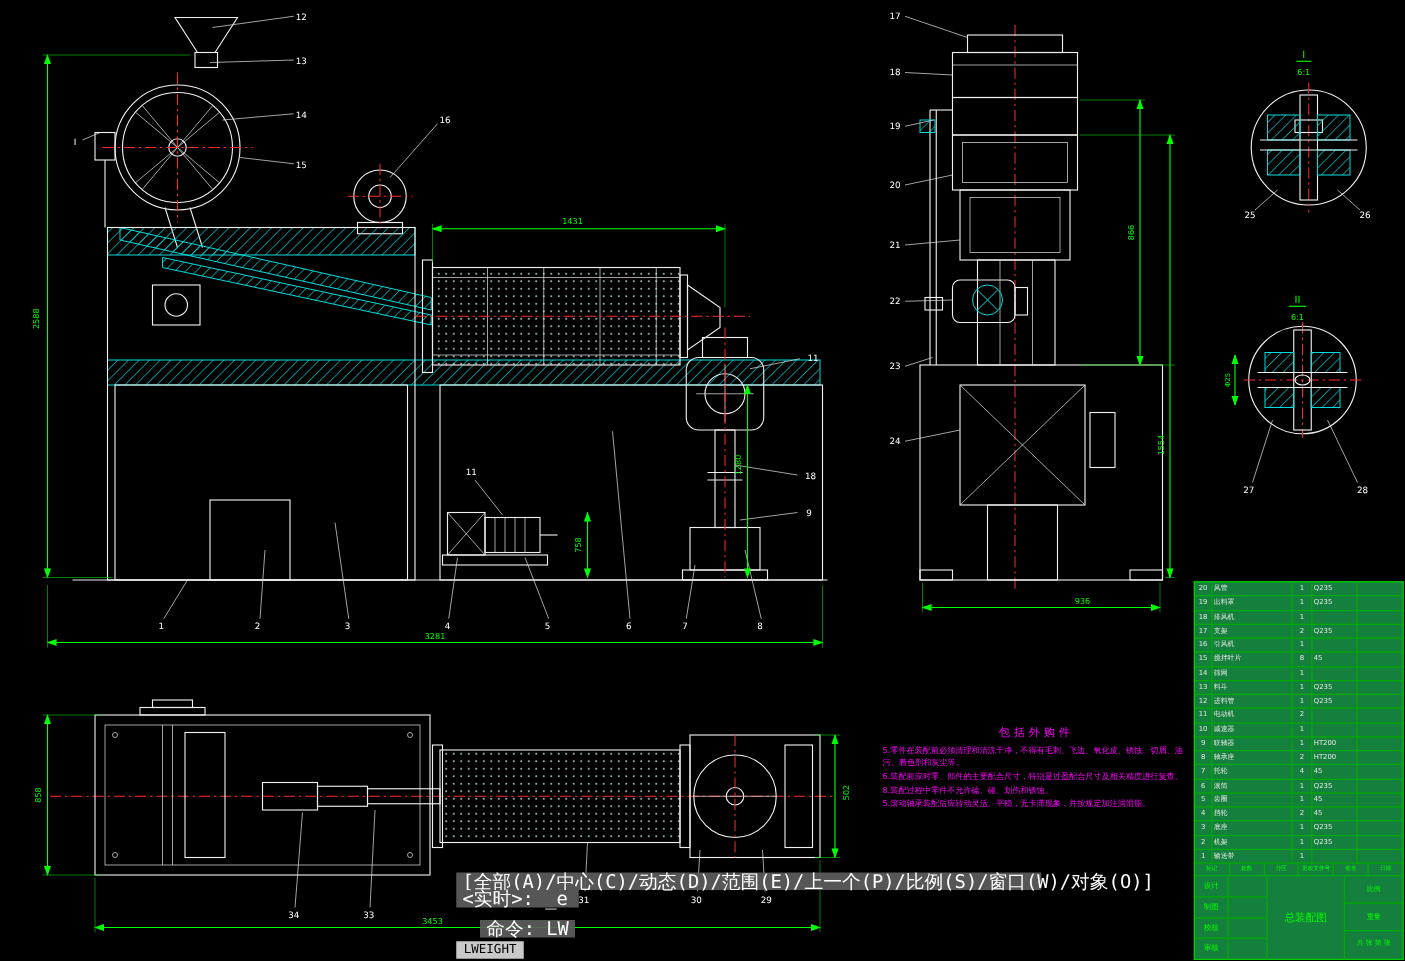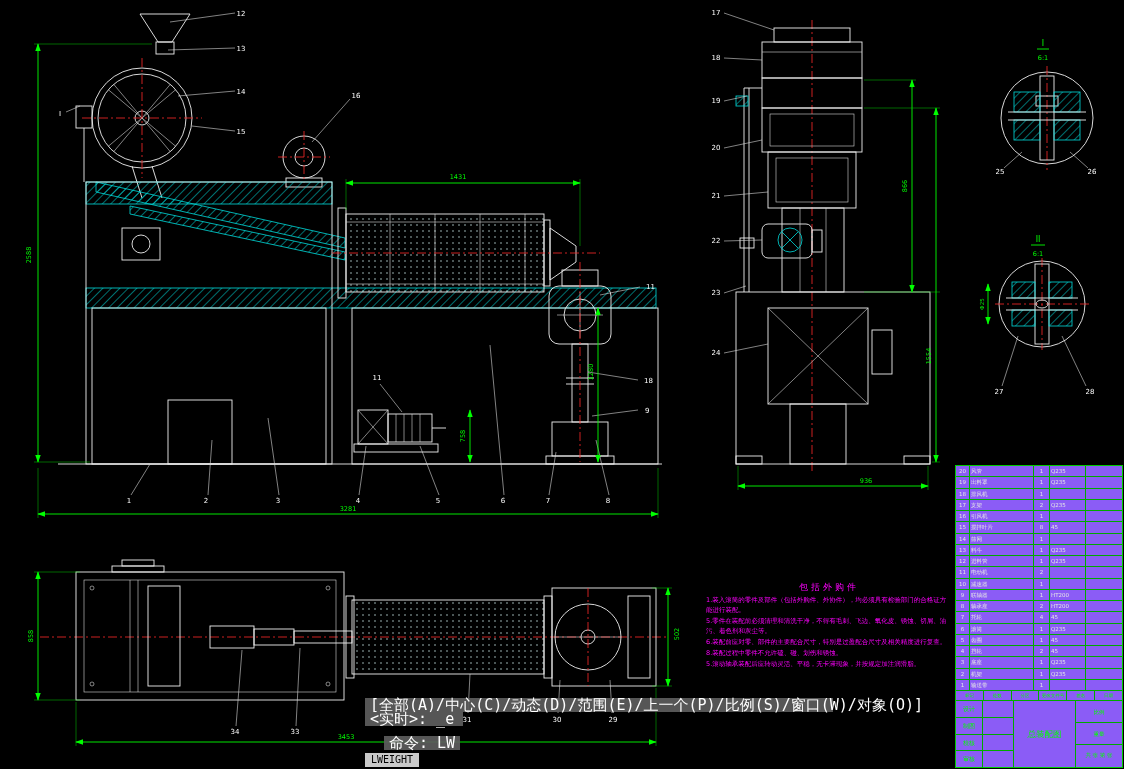--- a/index.html
+++ b/index.html
@@ -30,21 +30,21 @@
           font-family:"DejaVu Sans Mono","DejaVu Sans",monospace;font-size:15px;
           line-height:14px;height:14px;padding:0 5px;white-space:nowrap;}
   .cmd-opts{left:365px;top:698px;width:458px;}
   .cmd-prompt{left:365px;top:712px;width:88px;}
   .cmd-echo{left:365px;top:736px;margin-left:19px;}
   .cmd-input{position:absolute;left:365px;top:753px;height:14px;line-height:14px;
              padding:0 6px;background:#c9c9c9;color:#000;
              font-family:"DejaVu Sans Mono","DejaVu Sans",monospace;font-size:10px;}
   
   .bom{position:absolute;left:955px;top:465px;width:168px;height:303px;
-       border:1px solid #00cc00;box-sizing:border-box;background:#8b5cf6;}
+       border:1px solid #00cc00;box-sizing:border-box;background:#15803d;}
   .brow{display:flex;height:11.25px;box-sizing:border-box;}
   .bc{display:block;box-sizing:border-box;border-right:1px solid #00aa00;
       border-bottom:1px solid #00aa00;color:#e6e6e6;font-size:5.5px;line-height:10px;
       overflow:hidden;white-space:nowrap;padding:0 1px;}
   .bc-no{width:14px;text-align:center;}
   .bc-name{width:64px;}
   .bc-qty{width:16px;text-align:center;}
   .bc-mat{width:36px;}
   .bc-note{width:36px;border-right:none;}
   .revrow{display:flex;height:10px;box-sizing:border-box;border-bottom:1px solid #00aa00;}
@@ -401,21 +401,20 @@
       <line class="sg" x1="76" y1="742" x2="656" y2="742" marker-start="url(#ar)" marker-end="url(#ar)"></line>
       <line class="sgx" x1="76" y1="702" x2="76" y2="746"></line>
       <line class="sgx" x1="656" y1="688" x2="656" y2="746"></line>
       <text class="tg" x="346" y="739" text-anchor="middle">3453</text>
     </g>
   </g>
 </svg>
 
 <div class="notes">
   <h3>包括外购件</h3>
-  <p>1.装入滚筒的零件及部件（包括外购件、外协件），均必须具有检验部门的合格证方能进行装配。</p>
   <p>5.零件在装配前必须清理和清洗干净，不得有毛刺、飞边、氧化皮、锈蚀、切屑、油污、着色剂和灰尘等。</p>
   <p>6.装配前应对零、部件的主要配合尺寸，特别是过盈配合尺寸及相关精度进行复查。</p>
   <p>8.装配过程中零件不允许磕、碰、划伤和锈蚀。</p>
   <p>5.滚动轴承装配后应转动灵活、平稳，无卡滞现象，并按规定加注润滑脂。</p>
 </div>
 
 <div class="bom">
   <div>
         <div class="brow">
           <span class="bc bc-no">20</span>

